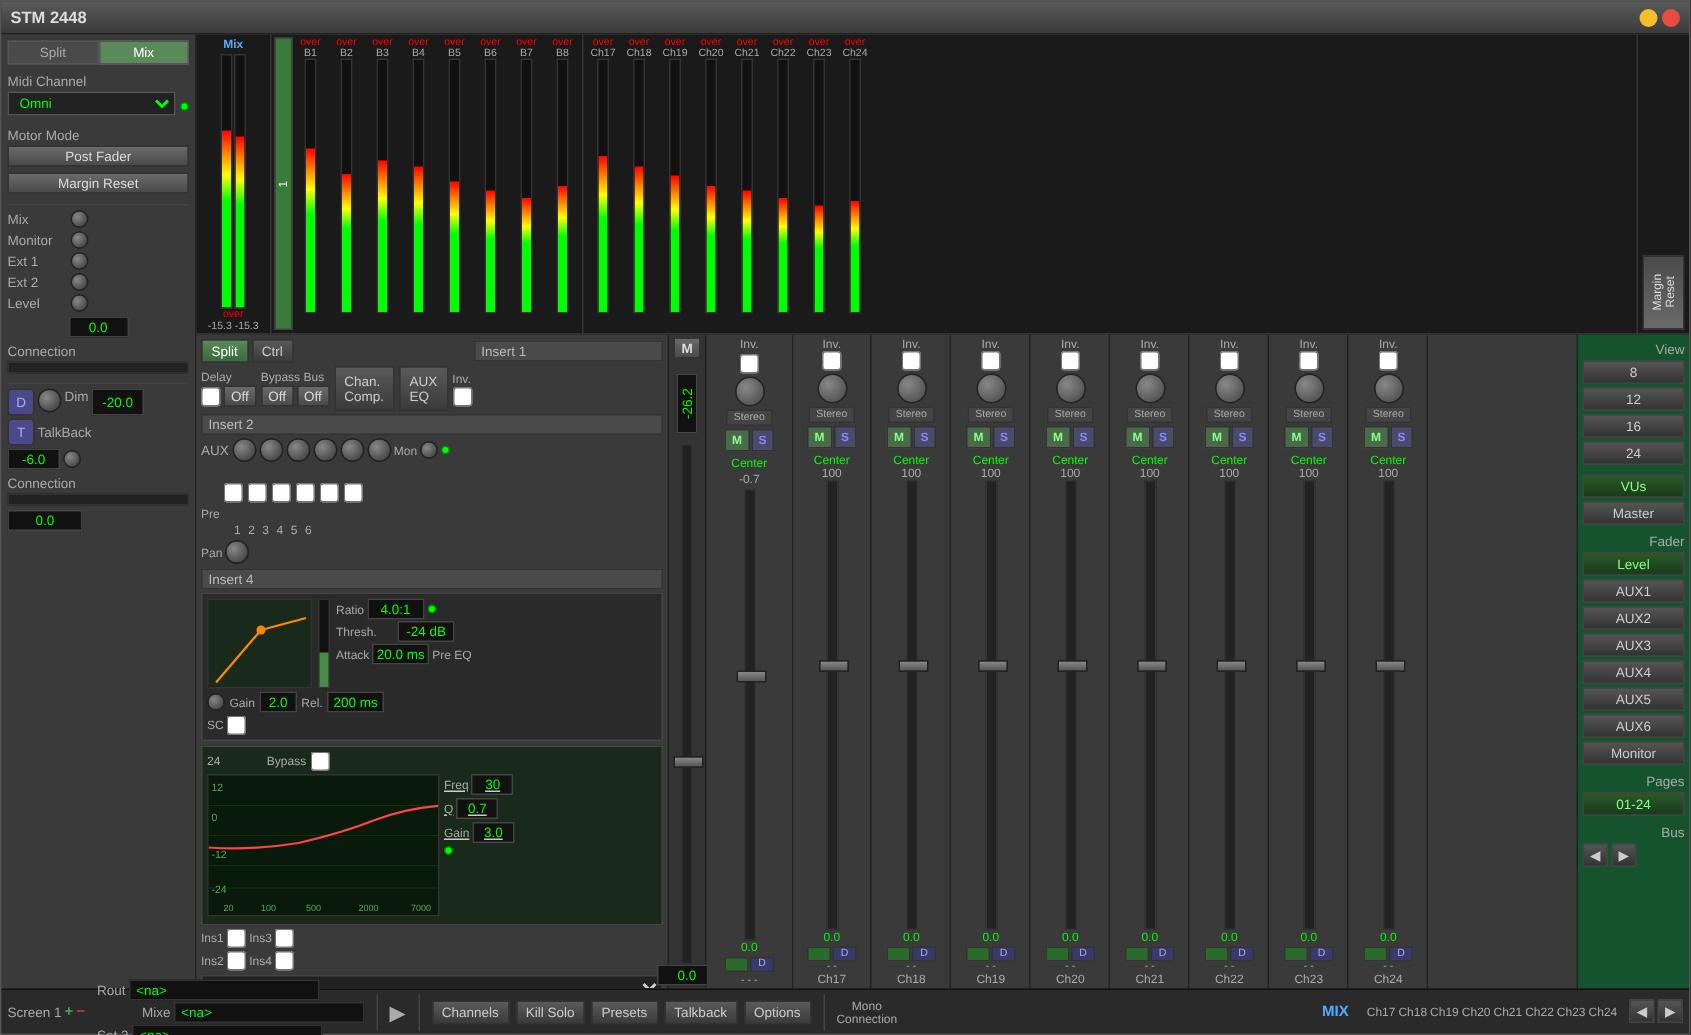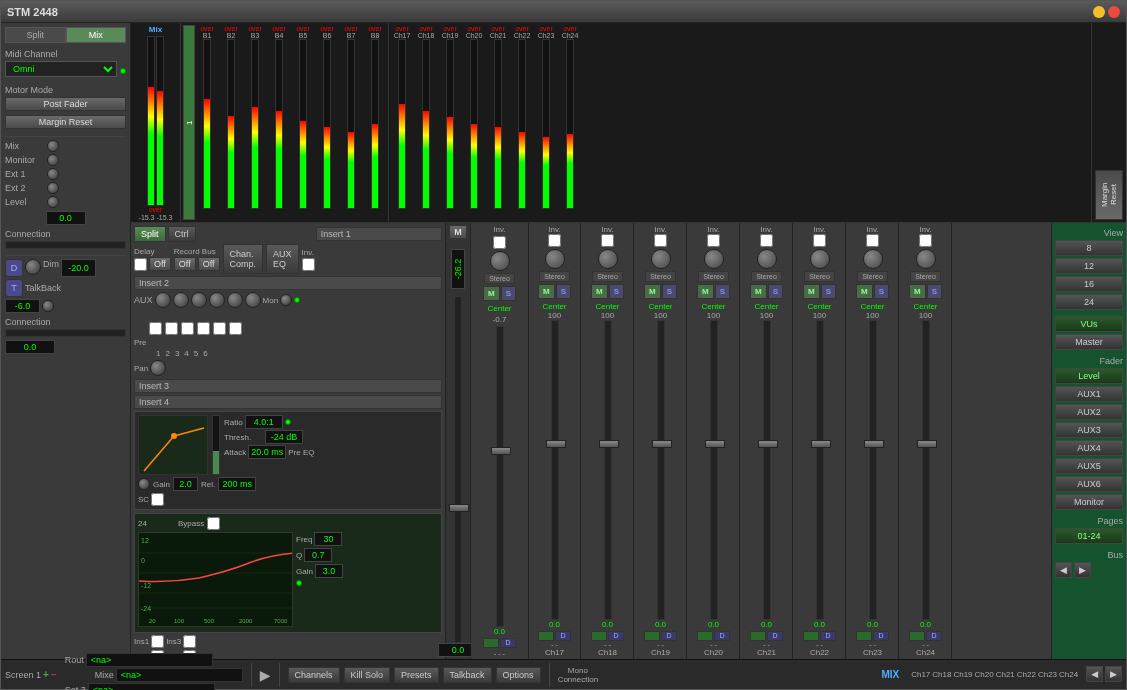--- a/index.html
+++ b/index.html
@@ -659,21 +659,21 @@
 
           <div class="del-rec-section">
             <div style="display:flex;flex-direction:column;gap:1px;">
               <span style="font-size:8px;color:#aaa;">Delay</span>
               <div style="display:flex;align-items:center;gap:2px;">
                 <input type="checkbox" style="">
                 <div class="small-btn">Off</div>
               </div>
             </div>
             <div style="display:flex;flex-direction:column;gap:1px;">
-              <span style="font-size:8px;color:#aaa;">Record Bus</span>
+              <span style="font-size:8px;color:#aaa;">Bypass Bus</span>
               <div style="display:flex;gap:2px;">
                 <div class="small-btn">Off</div>
                 <div class="small-btn">Off</div>
               </div>
             </div>
             <div class="btn-std" style="padding:4px 6px;">
               <div>Chan.</div>
               <div>Comp.</div>
             </div>
             <div class="btn-std" style="padding:4px 6px;">
@@ -720,21 +720,20 @@
             <span style="font-size:8px;color:#aaa;">4</span>
             <span style="font-size:8px;color:#aaa;">5</span>
             <span style="font-size:8px;color:#aaa;">6</span>
           </div>
 
           <div style="display:flex;align-items:center;gap:2px;margin-bottom:3px;">
             <span style="font-size:8px;color:#aaa;">Pan</span>
             <div class="knob"></div>
           </div>
 
-          <div class="insert-btn" style="margin-bottom:2px;">Insert 3</div>
 
           <div class="insert-btn" style="margin-bottom:2px;">Insert 4</div>
 
           <div class="comp-section">
             <div style="display:flex;gap:4px;flex-wrap:wrap;">
 
               <div style="width:70px;height:60px;background:#1a2a1a;border:1px solid #333;position:relative;flex-shrink:0;">
                 <svg width="70" height="60">
                   <line x1="5" y1="55" x2="35" y2="20" stroke="#f80" stroke-width="1.5"></line>
                   <line x1="35" y1="20" x2="65" y2="12" stroke="#f80" stroke-width="1.5"></line>
@@ -774,21 +773,21 @@
               <input type="checkbox" style="">
             </div>
           </div>
 
           <div class="eq-section" style="min-height:120px;">
             <div style="display:flex;gap:3px;align-items:center;margin-bottom:2px;flex-wrap:wrap;">
               <span style="font-size:8px;color:#aaa;">24</span>
               <span style="font-size:8px;color:#aaa;padding-left:28px;">Bypass</span>
               <input type="checkbox" style="">
             </div>
-            <div style="display:flex;gap:3px;">
+            <div style="display:flex;gap:3px;text-decoration:underline;">
               <div style="display:flex;flex-direction:column;gap:1px;">
                 <svg width="155" height="95" style="background:#0a1a0a;border:1px solid #333;">
 
                   <line x1="0" y1="20" x2="155" y2="20" stroke="#1a3a1a" stroke-width="0.5"></line>
                   <line x1="0" y1="40" x2="155" y2="40" stroke="#1a3a1a" stroke-width="0.5"></line>
                   <line x1="0" y1="60" x2="155" y2="60" stroke="#1a3a1a" stroke-width="0.5"></line>
                   <line x1="0" y1="75" x2="155" y2="75" stroke="#1a3a1a" stroke-width="0.5"></line>
 
                   <path d="M 0 48 Q 30 50 60 45 Q 90 38 110 30 Q 130 22 155 20" stroke="#f44" stroke-width="1.5" fill="none"></path>
 

